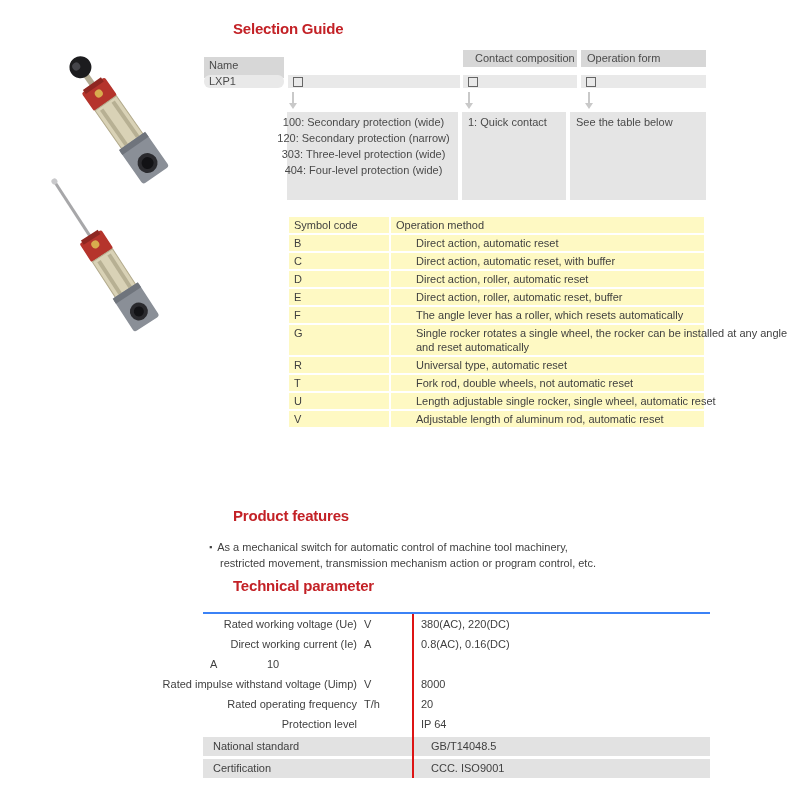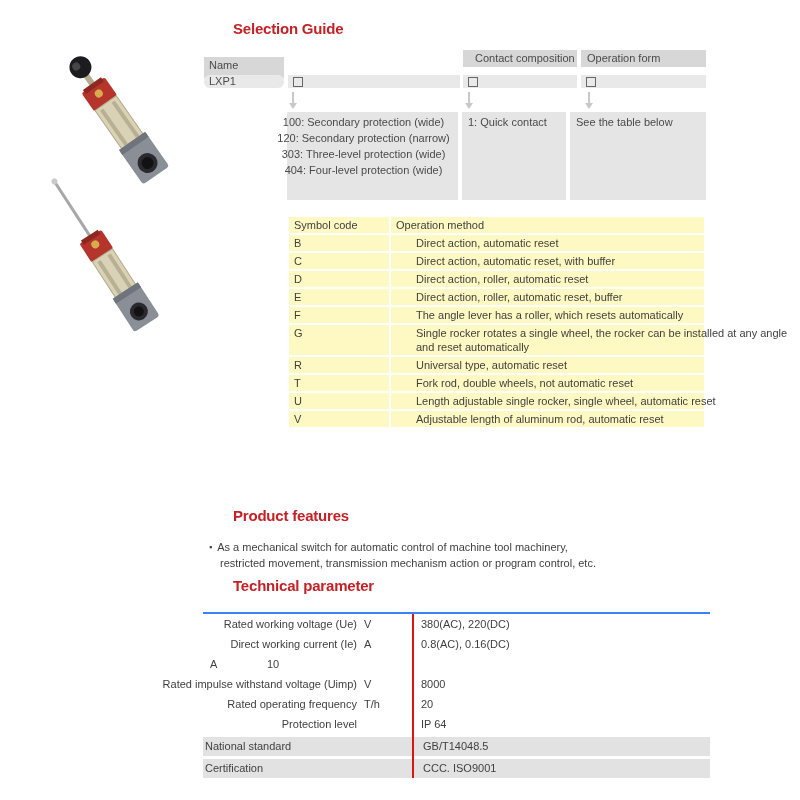--- a/index.html
+++ b/index.html
@@ -39,21 +39,21 @@
   .feat-line2{margin-left:11px;}
   
   .tech-table{position:absolute;left:203px;top:612px;width:507px;
               border-top:2px solid #3b82f6;font-size:11px;color:#3f3f3f;}
   .tech-table::after{content:'';position:absolute;left:209px;top:0;bottom:0;
                      width:2px;background:#dd1414;}
   .tech-row{display:flex;height:20px;line-height:20px;}
   .tech-row.shaded{background:#e2e2e2;height:19px;line-height:19px;margin-top:3px;}
   .tech-label{width:154px;display:flex;justify-content:flex-end;}
   .tech-label span{white-space:nowrap;}
-  .tech-row.shaded .tech-label{justify-content:flex-start;padding-left:2px;}
+  .tech-row.shaded .tech-label{justify-content:flex-start;padding-left:10px;}
   .tech-unit{width:52px;padding-left:7px;box-sizing:border-box;}
   .tech-value{flex:1;padding-left:12px;}
   
   .photo{position:absolute;}
 </style>
 </head>
 <body>
 
 <div class="canvas">
 

